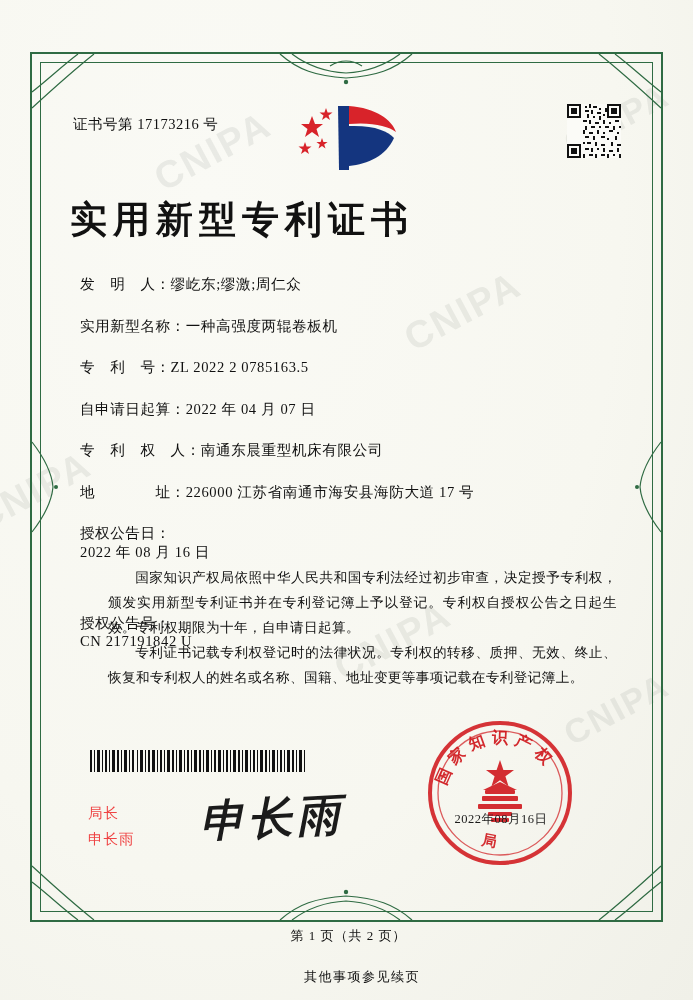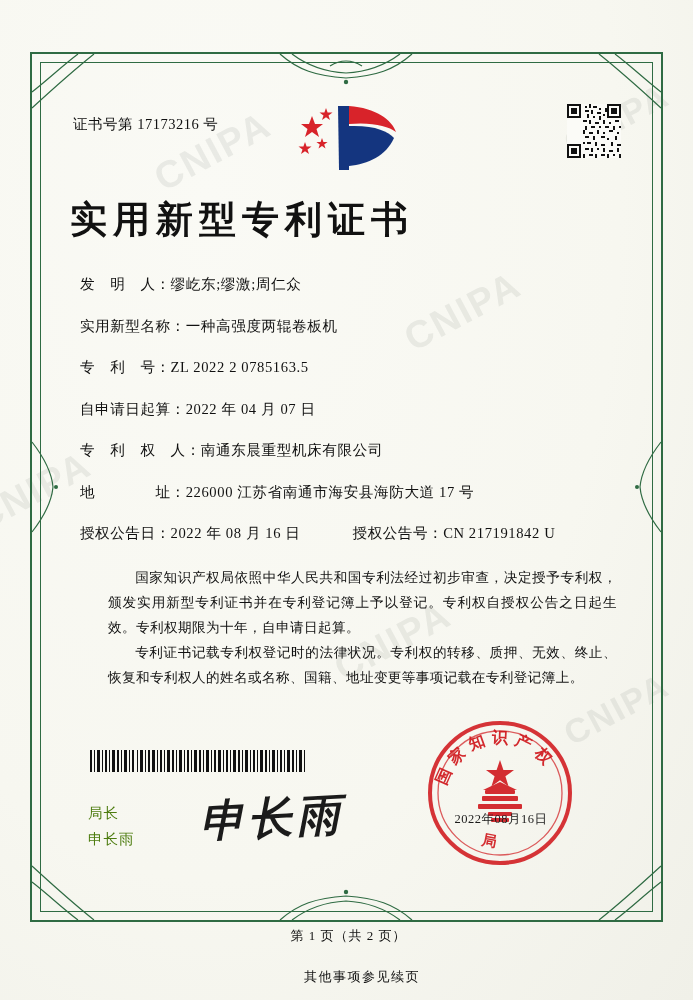--- a/index.html
+++ b/index.html
@@ -120,21 +120,21 @@
   }
   .field-label {
     flex: 0 0 auto;
     white-space: pre;
     letter-spacing: 0.5px;
   }
   .field-value {
     flex: 0 1 auto;
     letter-spacing: 0.6px;
   }
-  .row-split { justify-content: flex-start; }
+  .row-split { justify-content: flex-start; flex-direction: column; }
   .split-gap { width: 52px; flex: 0 0 52px; }
 
   .paras {
     position: absolute;
     left: 10px; right: 6px; top: 475px;
     font-size: 13.6px;
     line-height: 25px;
     text-align: justify;
     color: #111;
   }
@@ -148,21 +148,21 @@
   }
   .barcode svg { display:block; }
 
   
   .sig-block {
     position: absolute;
     left: 18px; bottom: 38px;
     font-size: 14.5px;
     line-height: 26px;
     letter-spacing: 1px;
-    color: #4d7c0f;
+    color: #ef4444;
   }
   .handwriting {
     position: absolute;
     left: 130px; bottom: 42px;
     font-size: 44px;
     font-family: "DejaVu Serif", serif;
     font-style: italic;
     font-weight: 700;
     color: #1b1b1b;
     letter-spacing: 4px;

